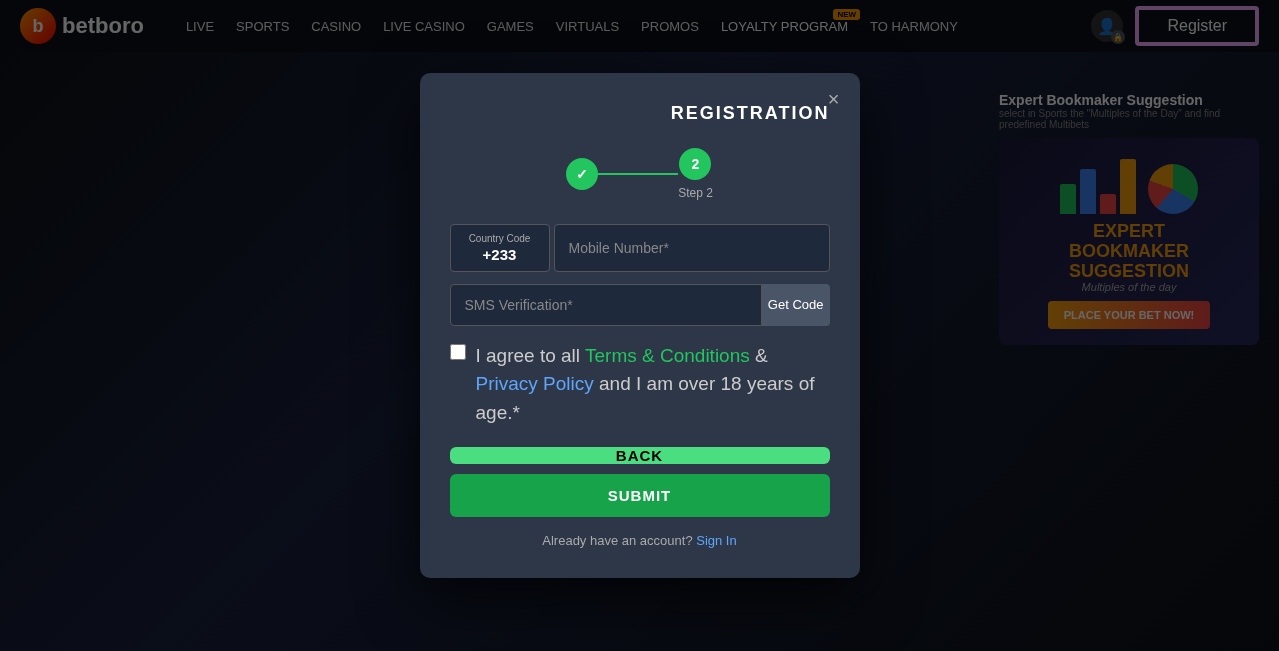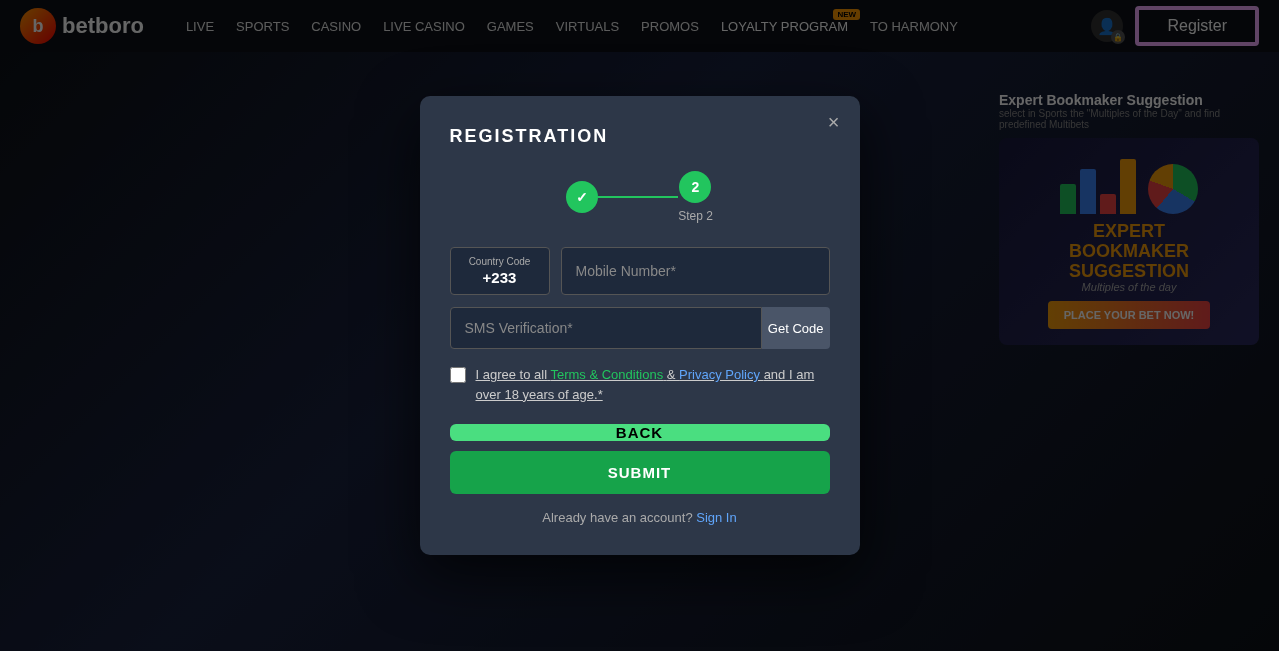--- a/index.html
+++ b/index.html
@@ -226,21 +226,21 @@
     
     .modal {
       background: #2d3748;
       border-radius: 10px;
       width: 440px;
       padding: 30px;
       position: relative;
       box-shadow: 0 20px 60px rgba(0,0,0,0.7);
     }
     .modal-title {
-      text-align: left;
+      text-align: right;
       color: white;
       font-size: 18px;
       font-weight: bold;
       letter-spacing: 2px;
       margin-bottom: 24px;
       text-transform: uppercase;
     }
     .modal-close {
       position: absolute;
       top: 16px;
@@ -292,21 +292,21 @@
     }
     .steps-wrapper {
       display: flex;
       flex-direction: column;
       align-items: center;
     }
 
     
     .form-row {
       display: flex;
-      gap: 11px;
+      gap: 4px;
       margin-bottom: 12px;
     }
     .country-code-box {
       border: 1px solid #555;
       border-radius: 4px;
       padding: 8px 12px;
       background: #1e293b;
       color: white;
       font-size: 14px;
       min-width: 100px;
@@ -369,24 +369,23 @@
       margin-bottom: 20px;
     }
     .checkbox-input {
       width: 16px;
       height: 16px;
       margin-top: 2px;
       cursor: pointer;
       flex-shrink: 0;
     }
     .checkbox-label {
-      font-size: 13px;
+      font-size: 19px;
       color: #ccc;
       line-height: 1.5;
-      text-decoration: underline;
     }
     .link-green { color: #22c55e; cursor: pointer; }
     .link-blue { color: #60a5fa; cursor: pointer; }
 
     
     .btn-back {
       width: 100%;
       background: #4ade80;
       color: #000;
       font-weight: bold;

